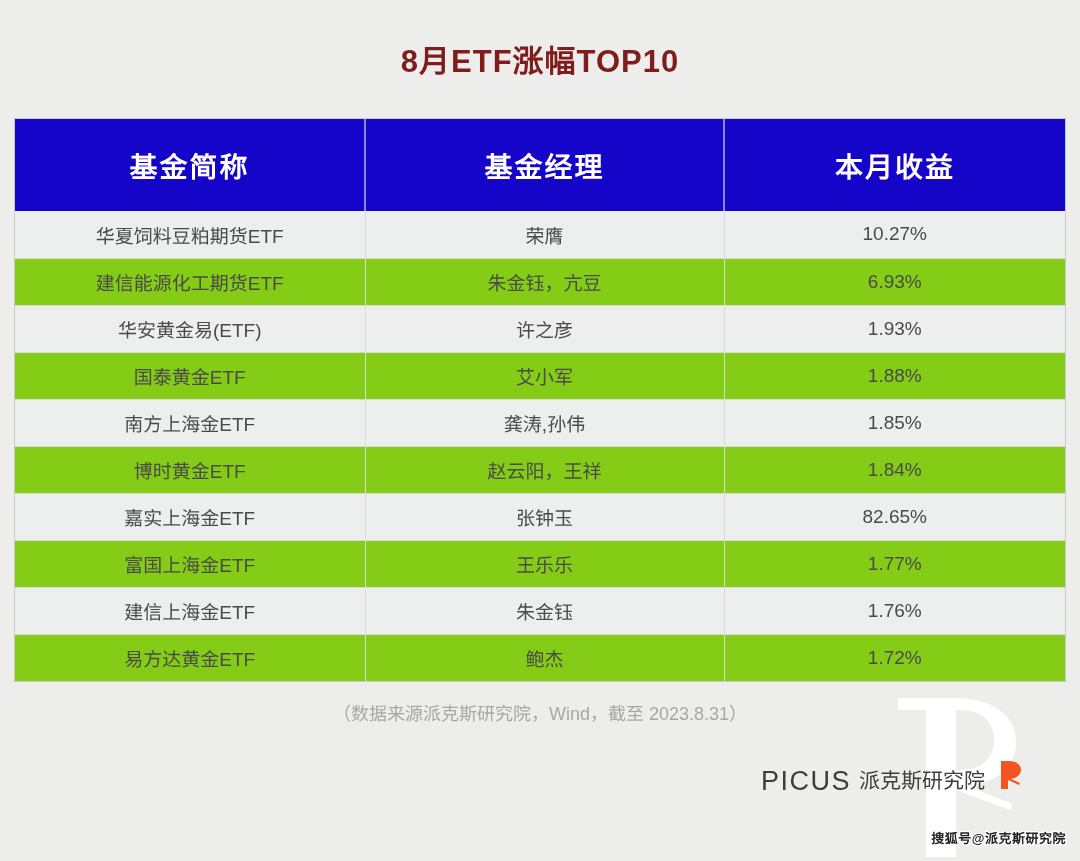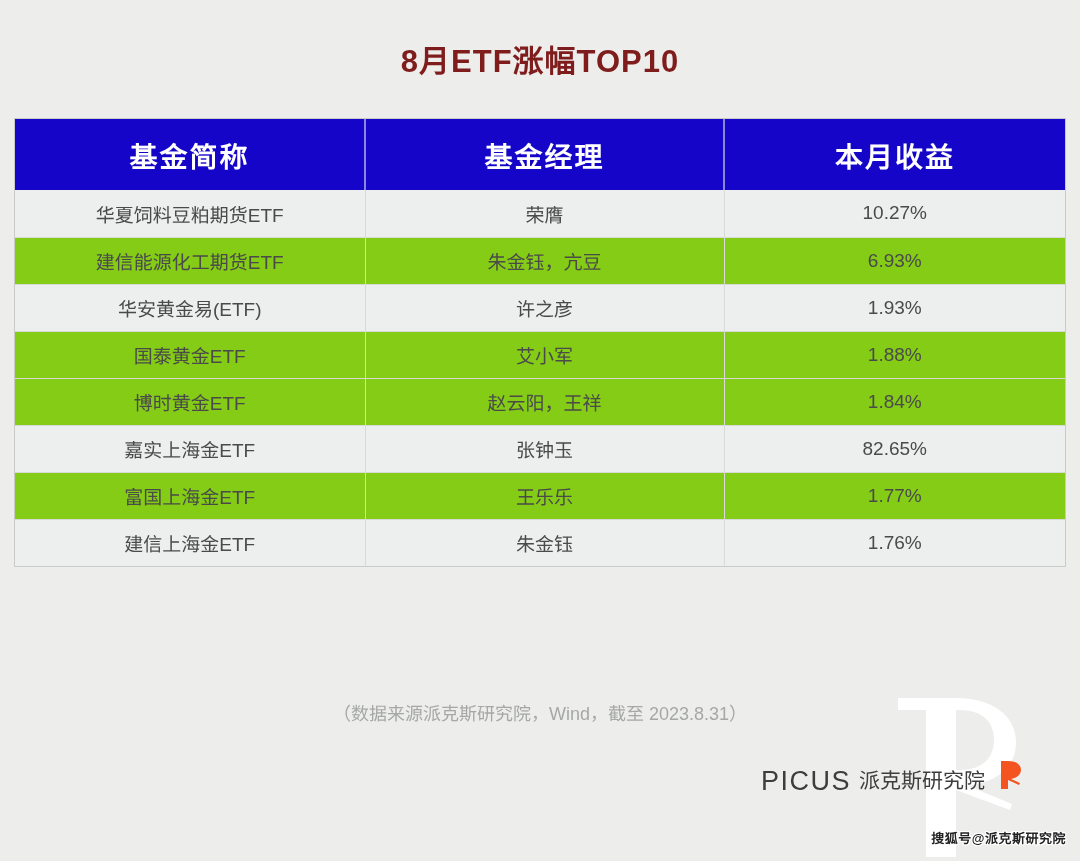--- a/index.html
+++ b/index.html
@@ -57,21 +57,21 @@
   table.etf col.c1 { width: 350px; }
   table.etf col.c2 { width: 359px; }
   table.etf col.c3 { width: 341px; }
 
   table.etf thead th {
     background: #1505c8;
     color: #ffffff;
     font-size: 28px;
     font-weight: 700;
     letter-spacing: 2px;
-    height: 71px;
+    height: 92px;
     padding: 0;
     text-align: center;
     vertical-align: middle;
     border-right: 2px solid #8a86dd;
     box-sizing: border-box;
   }
   table.etf thead th:last-child { border-right: none; }
 
   table.etf tbody td {
     height: 47px;
@@ -199,39 +199,49 @@
         <tr class="odd">
           <td>华安黄金易(ETF)</td>
           <td>许之彦</td>
           <td>1.93%</td>
         </tr>
         <tr class="even">
           <td>国泰黄金ETF</td>
           <td>艾小军</td>
           <td>1.88%</td>
         </tr>
+        <tr class="odd">
+          <td>南方上海金ETF</td>
+          <td>龚涛,孙伟</td>
+          <td>1.85%</td>
+        </tr>
         <tr class="even">
           <td>博时黄金ETF</td>
           <td>赵云阳，王祥</td>
           <td>1.84%</td>
         </tr>
         <tr class="odd">
           <td>嘉实上海金ETF</td>
           <td>张钟玉</td>
           <td>82.65%</td>
         </tr>
         <tr class="even">
           <td>富国上海金ETF</td>
           <td>王乐乐</td>
           <td>1.77%</td>
         </tr>
         <tr class="odd">
           <td>建信上海金ETF</td>
           <td>朱金钰</td>
           <td>1.76%</td>
+        </tr>
+        <tr class="even">
+          <td>易方达黄金ETF</td>
+          <td>鲍杰</td>
+          <td>1.72%</td>
         </tr>
       </tbody>
     </table>
   </div>
 
   <div class="footnote">（数据来源派克斯研究院，Wind，截至 2023.8.31）</div>
 
   <svg class="watermark" viewBox="0 0 150 167" aria-hidden="true">
     <path d="M10 4 h58 c34 0 60 16 60 44 0 26 -20 40 -48 44 l44 18 -2 6 -54 -20 v67 h-30 v-147 h-28 z" fill="#ffffff"></path>
     <path d="M68 16 h4 c22 0 34 12 34 30 0 18 -12 30 -34 30 h-4 z" fill="#edeeec"></path>

